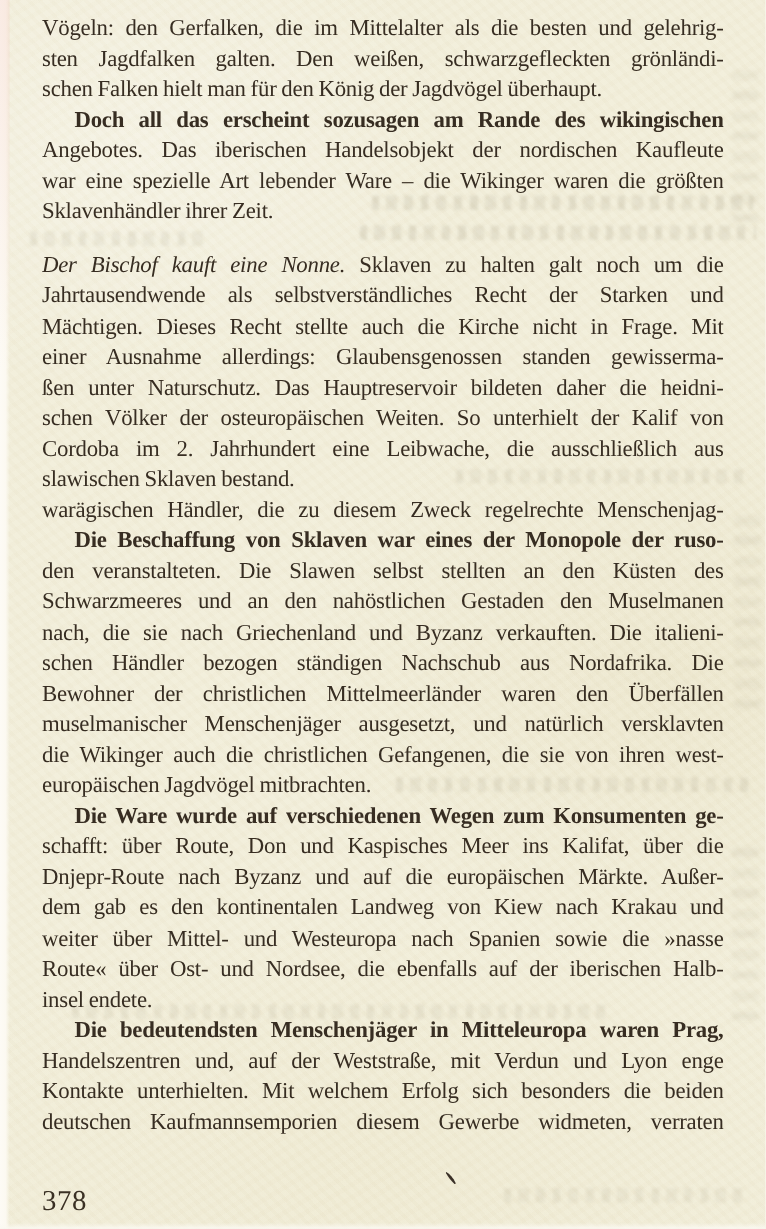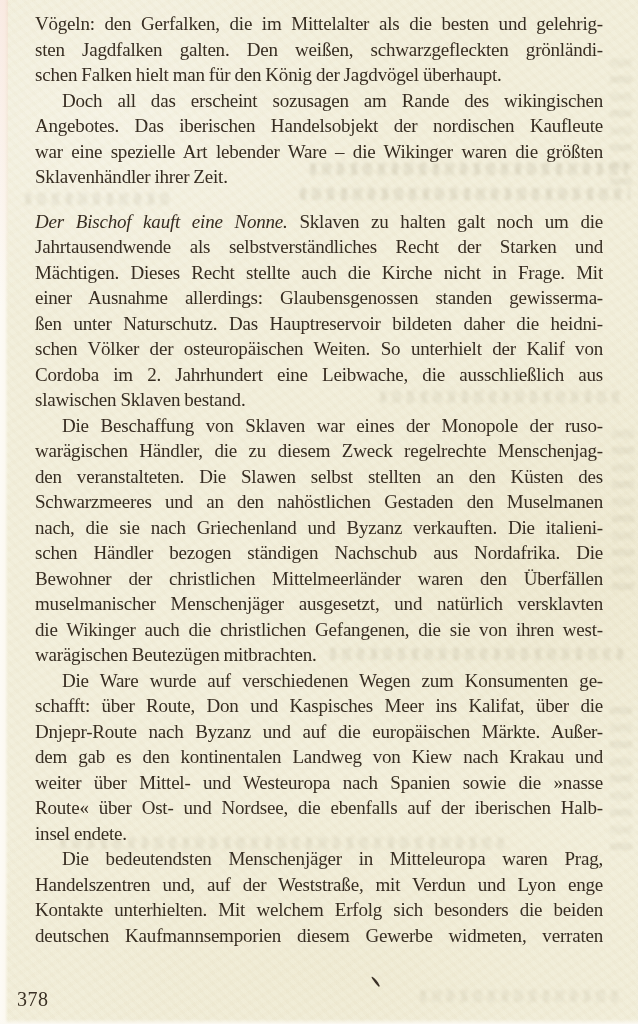--- a/index.html
+++ b/index.html
@@ -53,28 +53,28 @@
   .para { margin: 0; }
   .para.gap { margin-top: 19px; }
   .line {
     height: 25.5px;
     overflow: hidden;
     text-align: justify;
     text-align-last: justify;
     white-space: normal;
   }
   .line.end { text-align-last: left; }
-  .para.indent .line.first { text-indent: 27px; }
+  .para.indent .line.first { text-indent: 27px; font-weight: bold; }
   .line i { font-style: italic; }
   .page-number {
     position: absolute;
-    left: 17px;
+    left: 35px;
     top: 988px;
     color: #3a3024;
-    font-size: 20px;
+    font-size: 24px;
     letter-spacing: 0.5px;
     font-feature-settings: "onum";
   }
   .showthrough {
     position: absolute;
     height: 12px;
     border-radius: 2px;
     background-image: repeating-linear-gradient(90deg,
       rgba(136,126,99,0.38) 0px, rgba(136,126,99,0.38) 6px,
       rgba(136,126,99,0) 6px, rgba(136,126,99,0) 12px,
@@ -134,30 +134,30 @@
         <div class="line first"><i>Der Bischof kauft eine Nonne.</i> Sklaven zu halten galt noch um die</div>
         <div class="line">Jahrtausendwende als selbstverständliches Recht der Starken und</div>
         <div class="line">Mächtigen. Dieses Recht stellte auch die Kirche nicht in Frage. Mit</div>
         <div class="line">einer Ausnahme allerdings: Glaubensgenossen standen gewisserma-</div>
         <div class="line">ßen unter Naturschutz. Das Hauptreservoir bildeten daher die heidni-</div>
         <div class="line">schen Völker der osteuropäischen Weiten. So unterhielt der Kalif von</div>
         <div class="line">Cordoba im 2. Jahrhundert eine Leibwache, die ausschließlich aus</div>
         <div class="line end">slawischen Sklaven bestand.</div>
       </div>
       <div class="para indent">
+        <div class="line">warägischen Händler, die zu diesem Zweck regelrechte Menschenjag-</div>
         <div class="line first">Die Beschaffung von Sklaven war eines der Monopole der ruso-</div>
-        <div class="line">warägischen Händler, die zu diesem Zweck regelrechte Menschenjag-</div>
         <div class="line">den veranstalteten. Die Slawen selbst stellten an den Küsten des</div>
         <div class="line">Schwarzmeeres und an den nahöstlichen Gestaden den Muselmanen</div>
         <div class="line">nach, die sie nach Griechenland und Byzanz verkauften. Die italieni-</div>
         <div class="line">schen Händler bezogen ständigen Nachschub aus Nordafrika. Die</div>
         <div class="line">Bewohner der christlichen Mittelmeerländer waren den Überfällen</div>
         <div class="line">muselmanischer Menschenjäger ausgesetzt, und natürlich versklavten</div>
         <div class="line">die Wikinger auch die christlichen Gefangenen, die sie von ihren west-</div>
-        <div class="line end">warägischen Beutezügen mitbrachten.</div>
+        <div class="line end">europäischen Jagdvögel mitbrachten.</div>
       </div>
       <div class="para indent">
         <div class="line first">Die Ware wurde auf verschiedenen Wegen zum Konsumenten ge-</div>
         <div class="line">schafft: über Route, Don und Kaspisches Meer ins Kalifat, über die</div>
         <div class="line">Dnjepr-Route nach Byzanz und auf die europäischen Märkte. Außer-</div>
         <div class="line">dem gab es den kontinentalen Landweg von Kiew nach Krakau und</div>
         <div class="line">weiter über Mittel- und Westeuropa nach Spanien sowie die »nasse</div>
         <div class="line">Route« über Ost- und Nordsee, die ebenfalls auf der iberischen Halb-</div>
         <div class="line end">insel endete.</div>
       </div>

